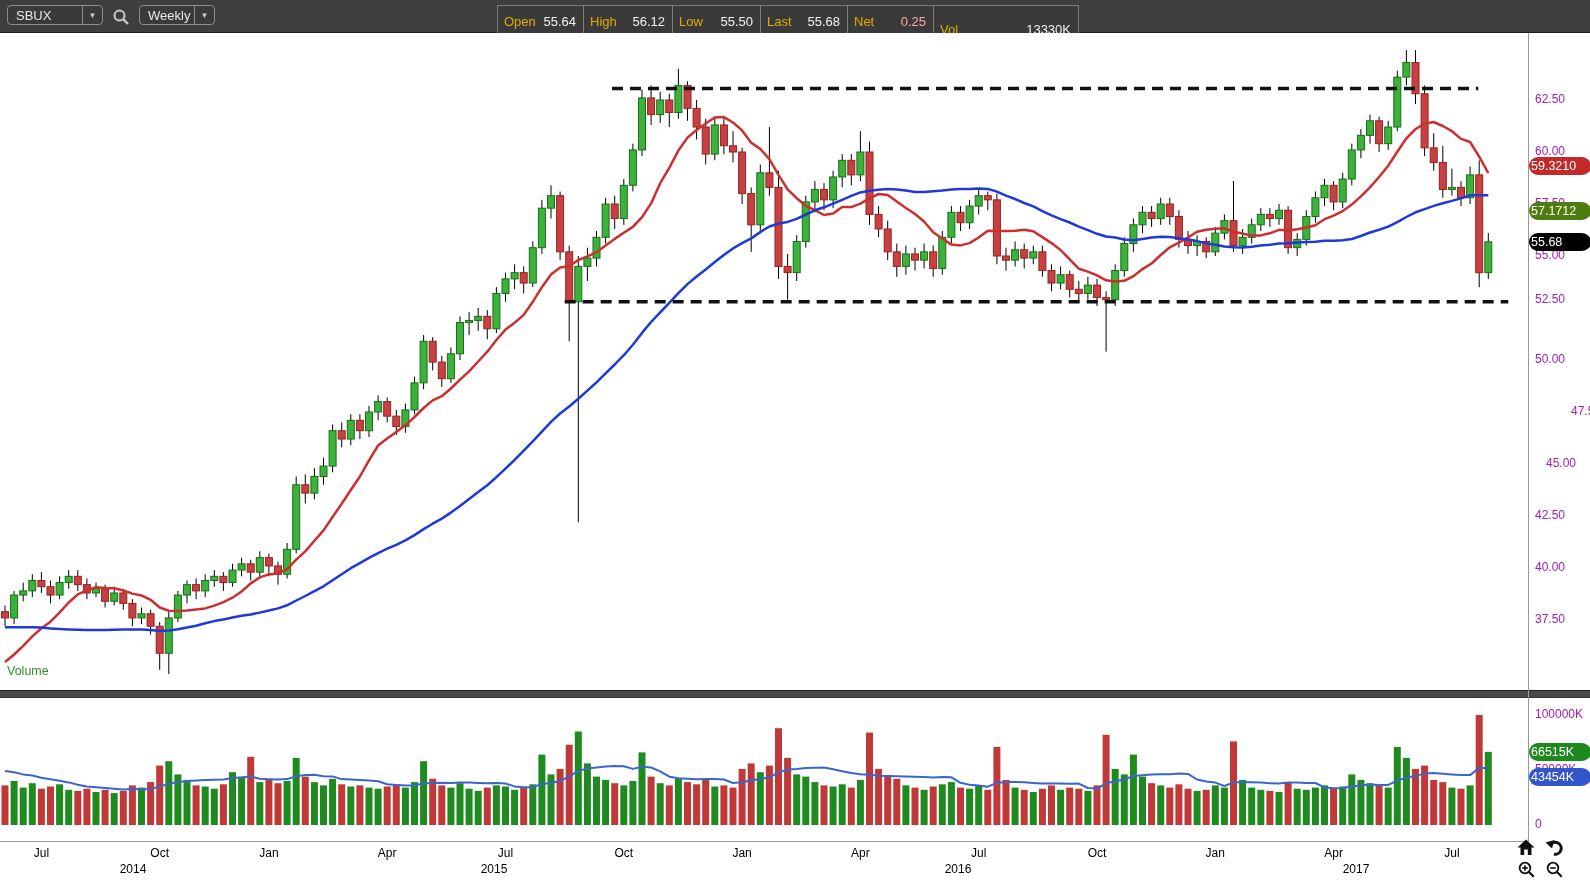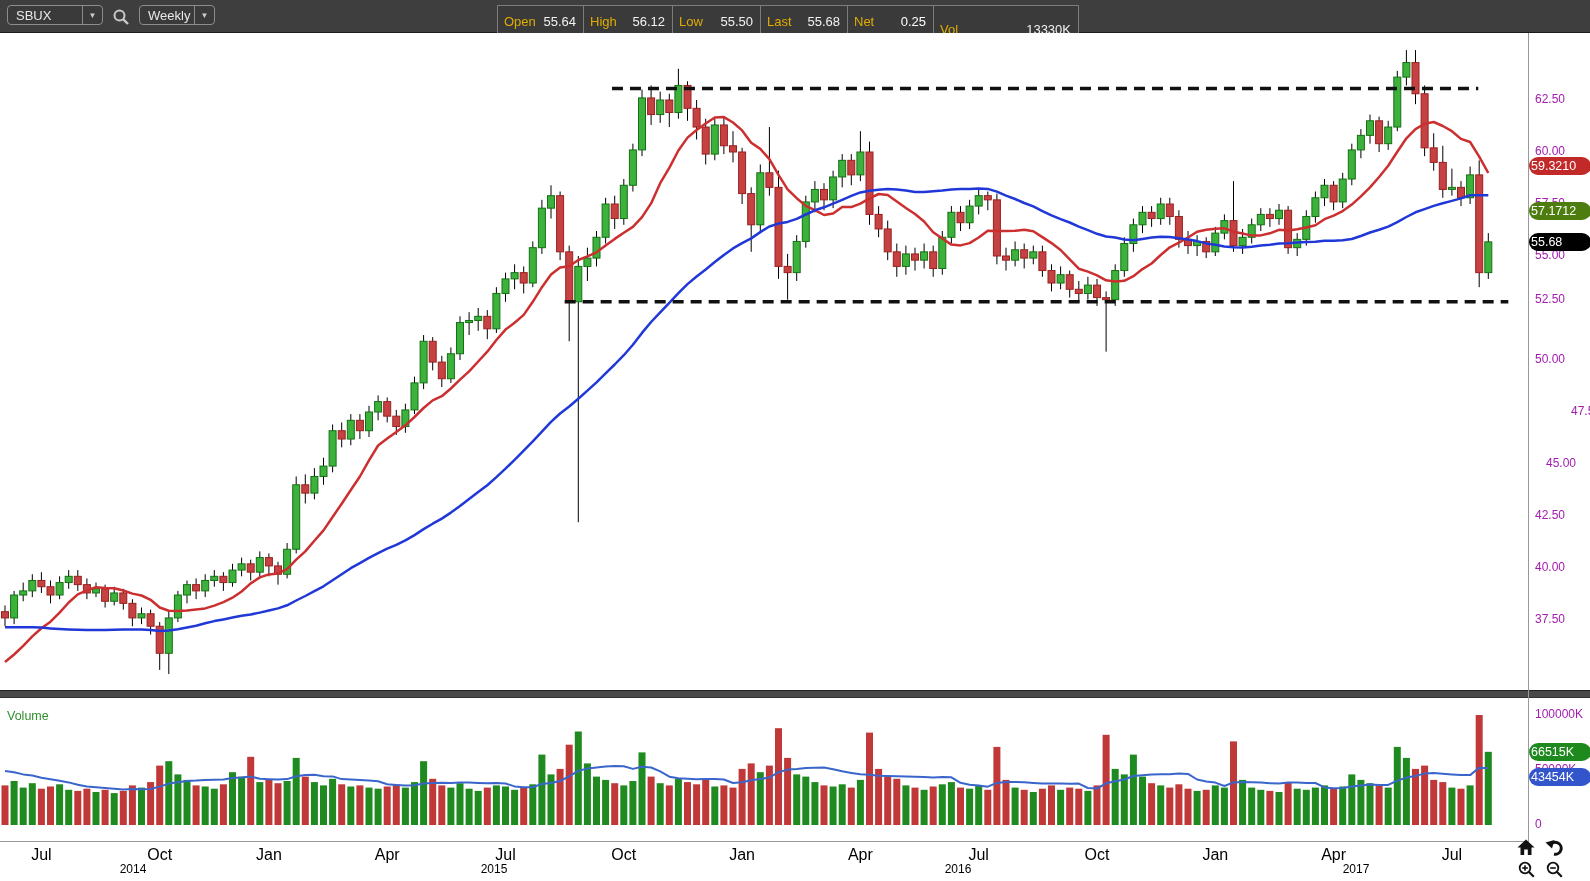--- a/index.html
+++ b/index.html
@@ -23,39 +23,39 @@
     display:flex; align-items:center; justify-content:center; cursor:pointer; }
 
   
   #quote-bar { position:absolute; left:497px; top:5px; height:33px; display:flex;
     border:1px solid #7c7c7c; background:#3a3a3a; }
   .qcell { display:flex; align-items:center; justify-content:space-between;
     border-right:1px solid #7c7c7c; font-size:13px; padding:0 7px 0 6px; }
   .qcell:last-child { border-right:none;align-items:flex-end; }
   .qlabel { color:#e0ac00; }
   .qvalue { color:#f2f2f2; }
-  .qvalue.net-up { color:#ffffff; }
+  .qvalue.net-up { color:#fca5a5; }
 
   
   #price-svg { position:absolute; left:0; top:33px; background:#fff; }
   #separator { position:absolute; left:0; top:690px; width:1590px; height:8px;
     background:#4a4a4a; border-top:1px solid #222; border-bottom:1px solid #333; }
   #volume-svg { position:absolute; left:0; top:698px; background:#fff; }
-  #volume-title { position:absolute; left:7px; top:709px; font-size:12.5px; }
+  #volume-title { position:absolute; left:7px; top:664px; font-size:12.5px; }
   #plot-right-border { position:absolute; left:1528px; top:33px; height:808px;
     width:0; border-left:1px solid #999; }
   #xaxis { position:absolute; left:0; top:841px; width:1529px; height:40px;
     background:#fff; border-top:1px solid #999; }
 
   
   .tick { position:absolute; left:1535px; font-size:12px; color:#a21caf;
     white-space:nowrap; }
   .badge { position:absolute; left:1529px; width:62px; height:18px; color:#fff;
     font-size:12.5px; line-height:18px; padding-left:2px; white-space:nowrap;border-radius:9px; }
-  .month-label { position:absolute; top:4px; font-size:16px; color:#000;
+  .month-label { position:absolute; top:4px; font-size:12px; color:#000;
     transform:translateX(-50%); }
   .year-label { position:absolute; top:20px; font-size:12px; color:#000;
     transform:translateX(-50%); }
 
   
   #nav-icons { position:absolute; left:1512px; top:836px; width:56px; height:44px;
     display:grid; grid-template-columns:1fr 1fr; grid-template-rows:1fr 1fr;
     justify-items:center; align-items:center; }
   .nav-btn { width:22px; height:20px; cursor:pointer; display:flex;
     align-items:center; justify-content:center; }

